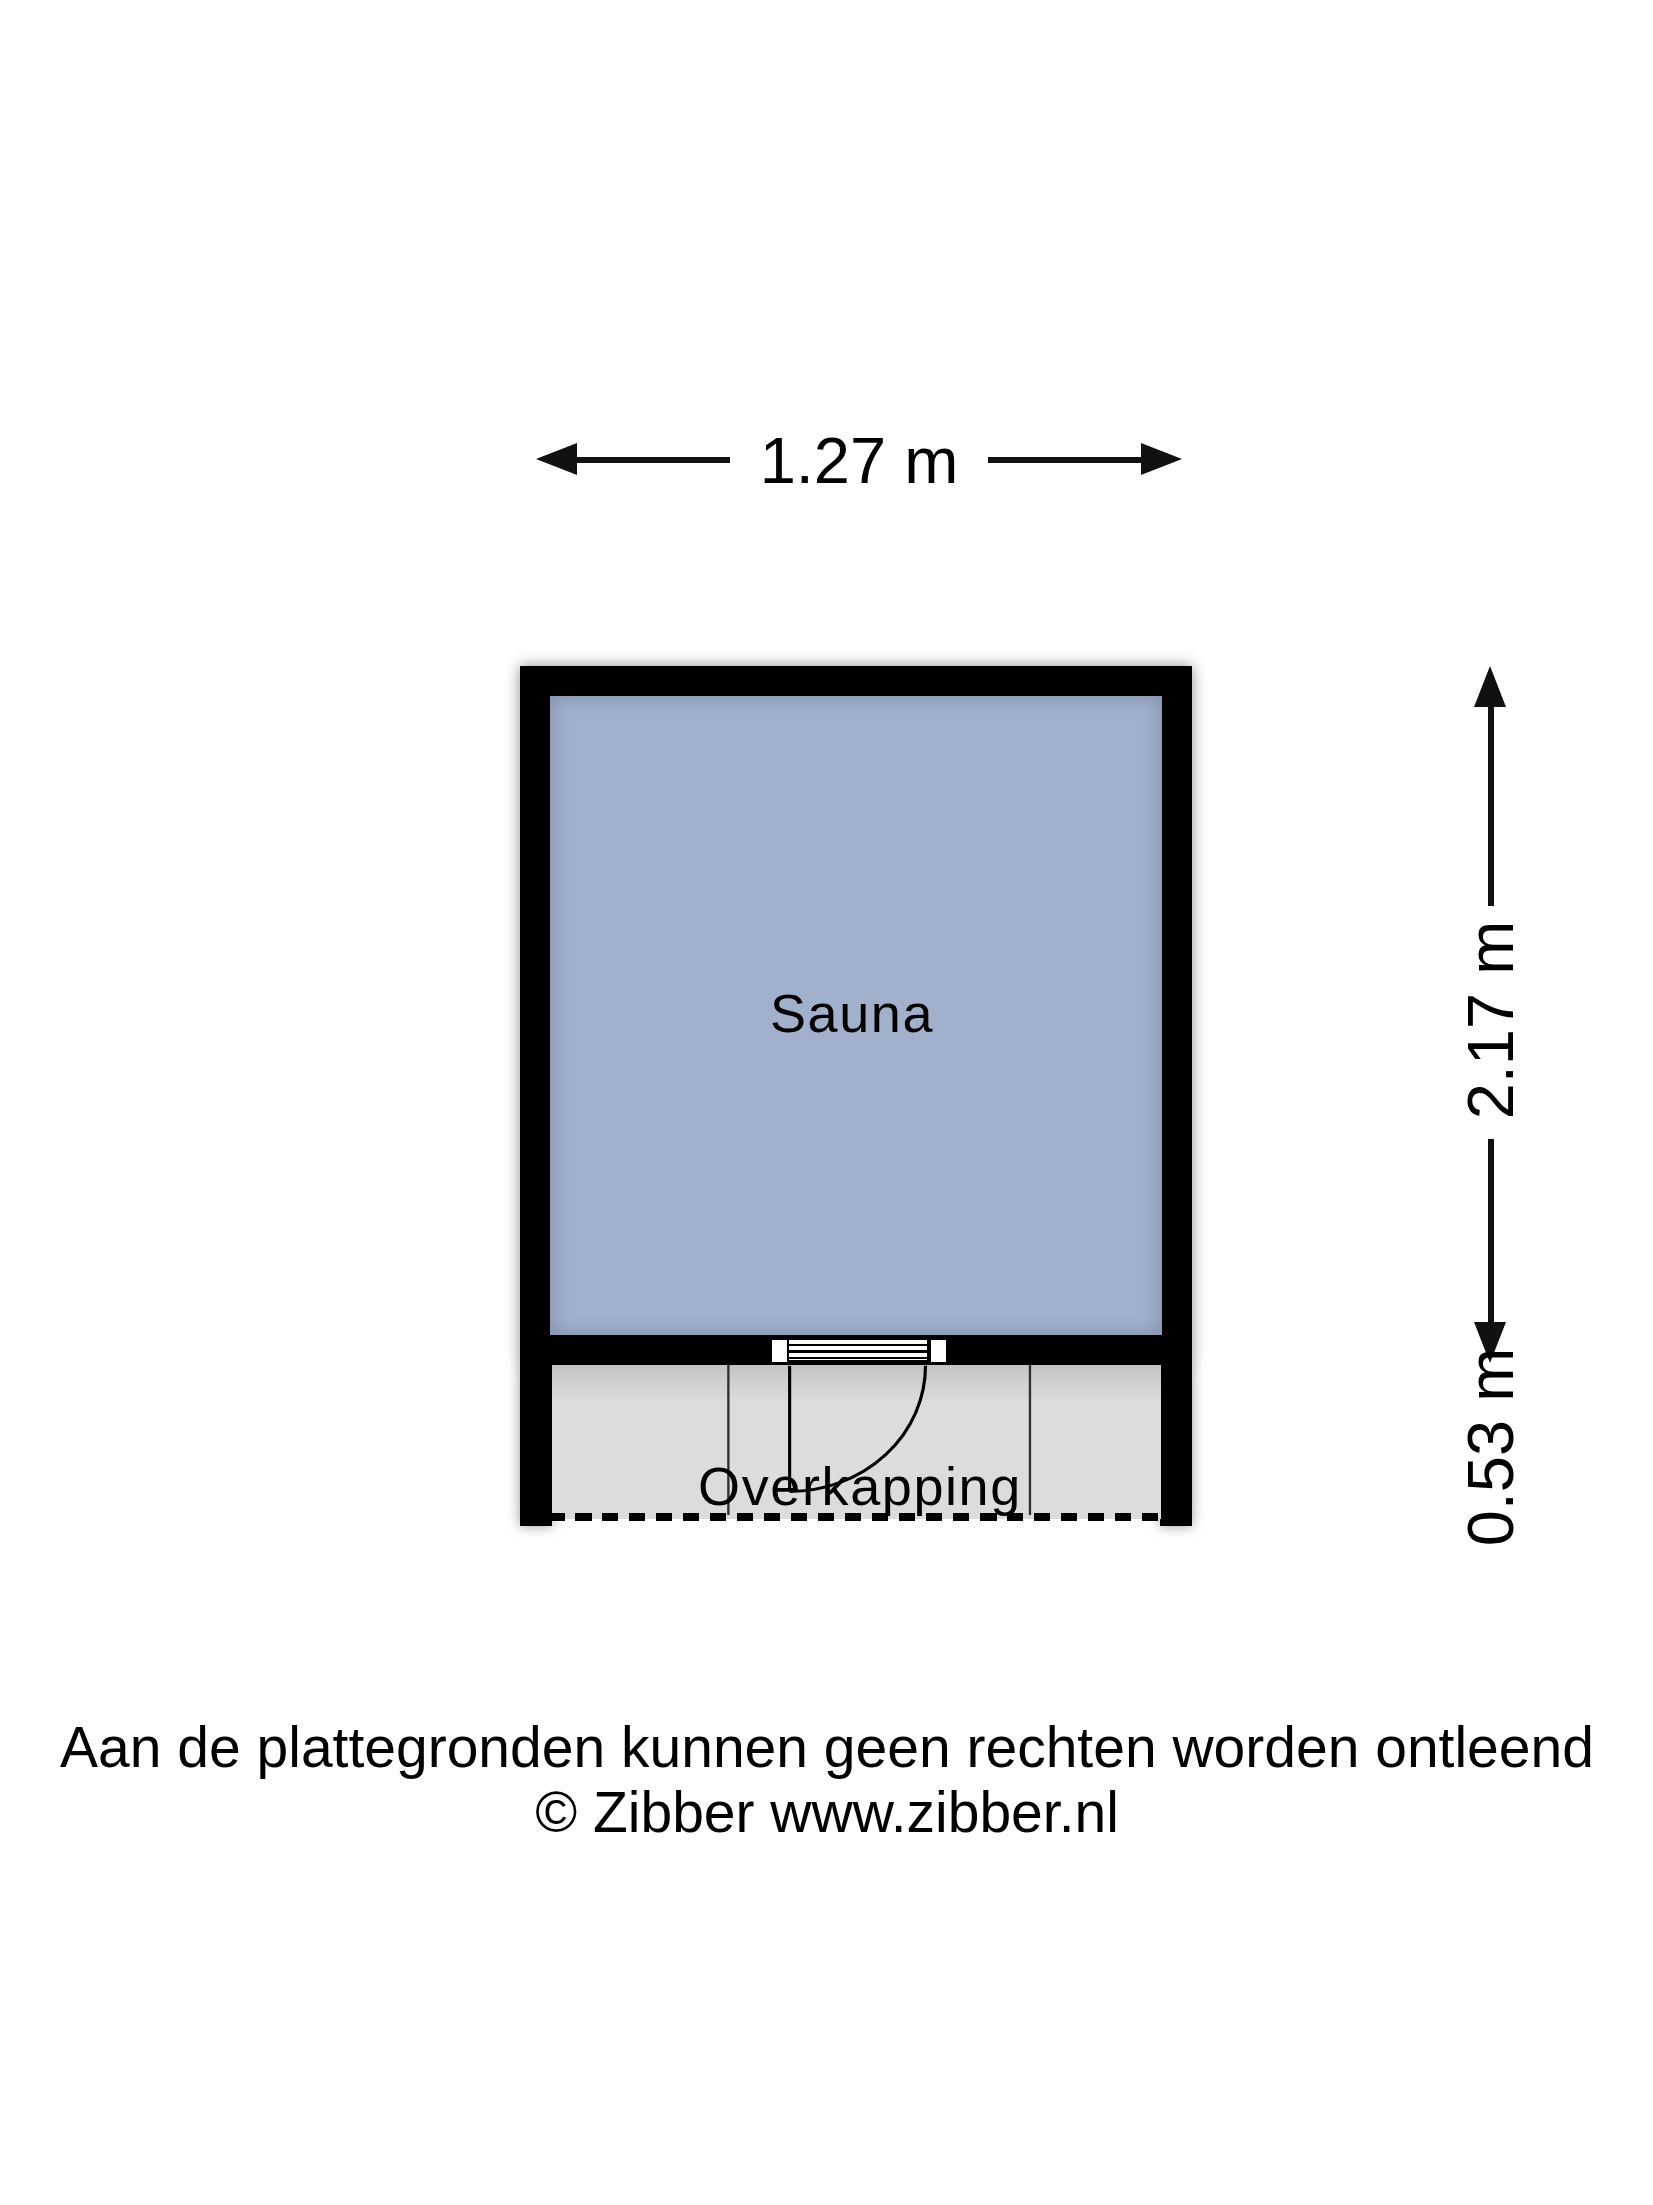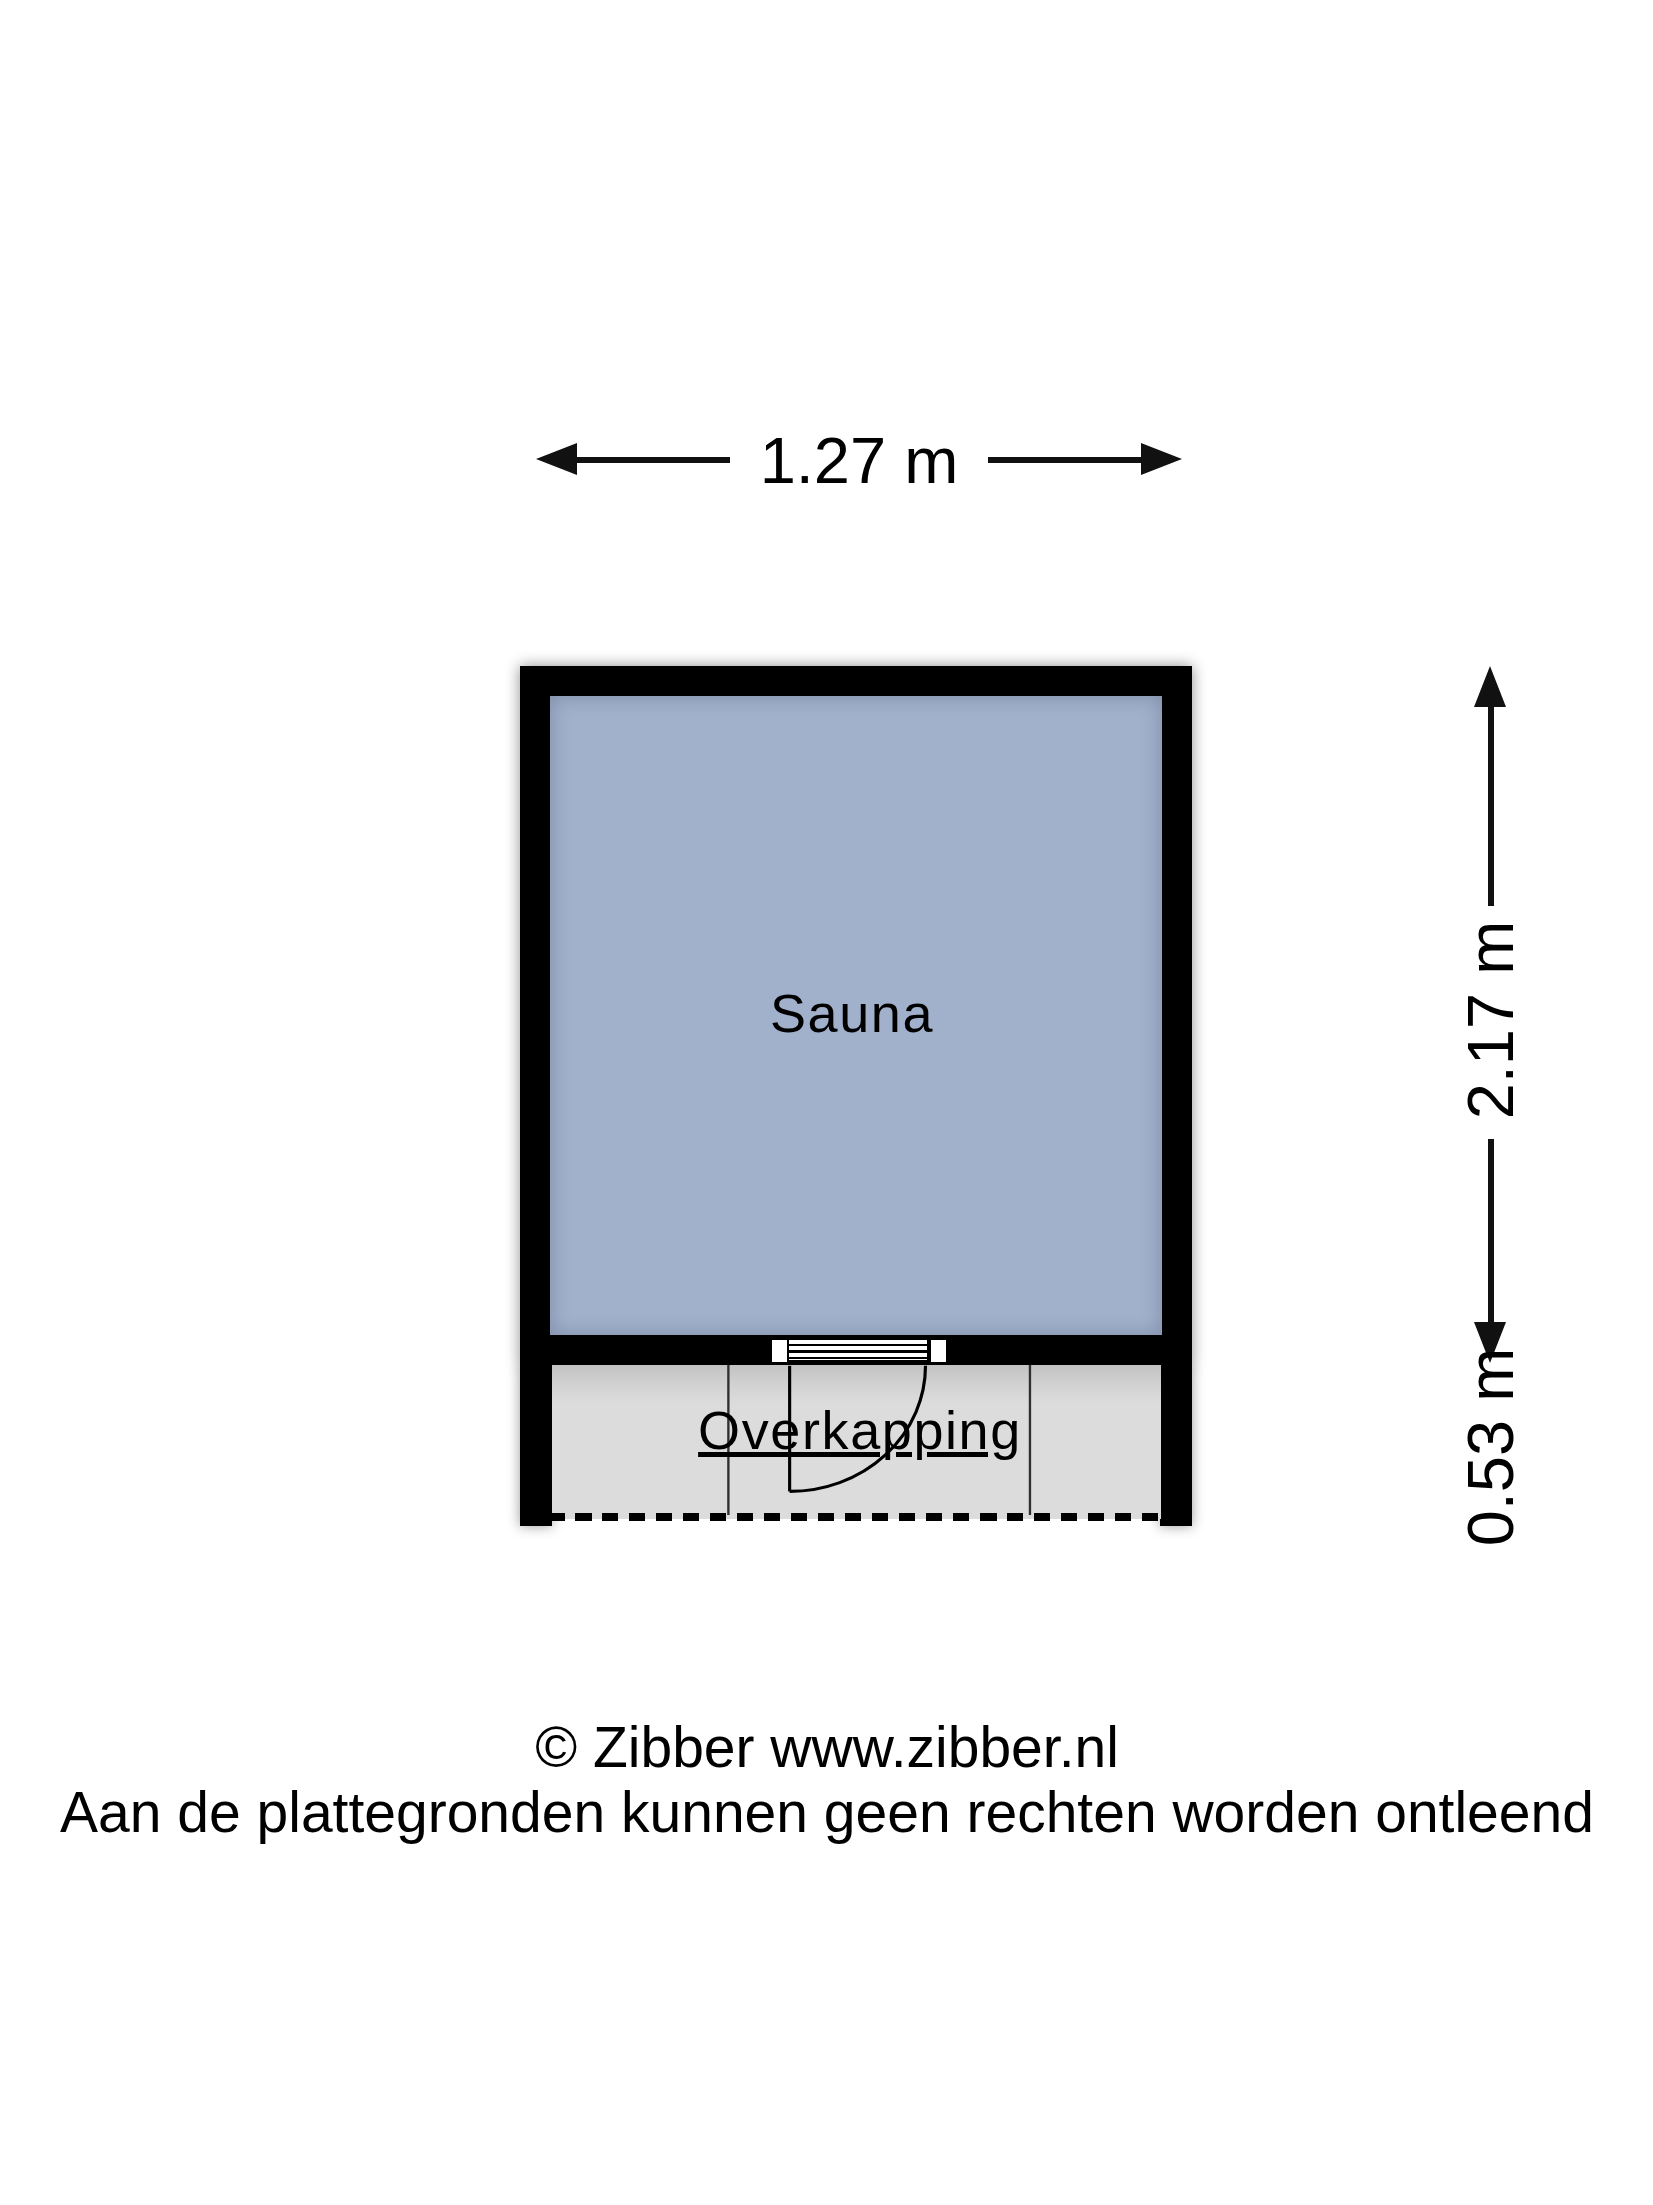--- a/index.html
+++ b/index.html
@@ -92,21 +92,21 @@
   }
   .stub.left  { left: 0; }
   .stub.right { left: 640px; }
 
   .overkapping-floor {
     position: absolute;
     left: 31.5px; top: 699px;
     width: 609px; height: 154px;
     background: linear-gradient(#c3c3c3 0px, #d2d2d2 20.5px, #dcdcdc 38px, #dcdcdc 100%);
   }
-  .overkapping-label { left: 340px; top: 764px; text-decoration: underline; }
+  .overkapping-label { left: 340px; top: 820px; }
 
   .dashed-boundary {
     position: absolute;
     left: 28px; top: 847px;
     width: 643px; height: 7.9px;
     background: repeating-linear-gradient(90deg, #000 0 16.5px, transparent 16.5px 27px);
   }
 
   
   .door {
@@ -226,16 +226,16 @@
 <div class="dim-right">
   <span class="head up"></span>
   <span class="vline upper"></span>
   <div class="vdim-label h217">2.17 m</div>
   <span class="vline lower"></span>
   <span class="head down"></span>
   <div class="vdim-label h053">0.53 m</div>
 </div>
 
 <div class="disclaimer">
+  <div>Aan de plattegronden kunnen geen rechten worden ontleend</div>
   <div>© Zibber www.zibber.nl</div>
-  <div>Aan de plattegronden kunnen geen rechten worden ontleend</div>
 </div>
 
 
 </body></html>

